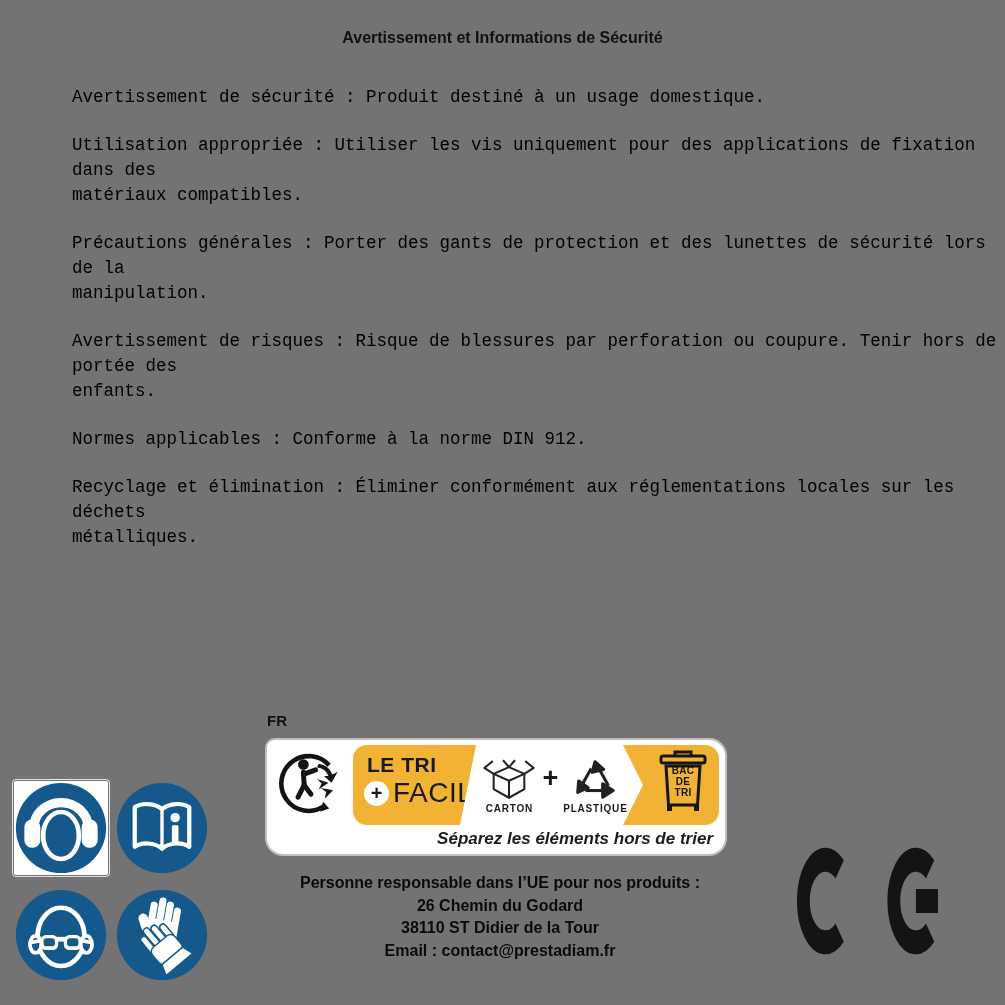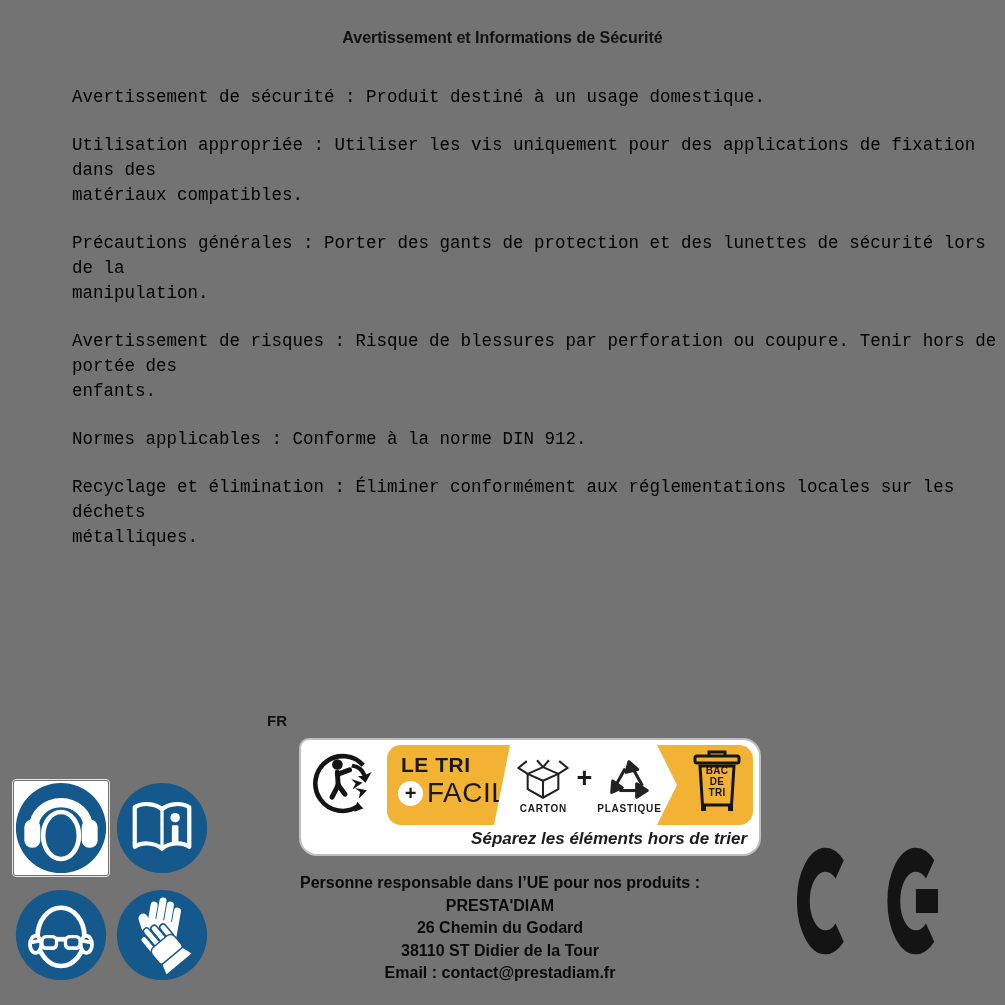--- a/index.html
+++ b/index.html
@@ -14,21 +14,21 @@
 
   
   .icon-grid{position:absolute;left:14px;top:781px;display:grid;
              grid-template-columns:94px 94px;grid-auto-rows:94px;column-gap:7px;row-gap:13px;}
   .icon-grid svg{display:block;}
   .sticker{outline:1px solid #e4e4e4;outline-offset:1px;background:#fff;border-radius:2px;}
 
   
   .fr-code{position:absolute;left:267px;top:712px;font-size:15px;font-weight:bold;color:#111;}
   .tri-box{position:absolute;left:265px;top:738px;width:462px;height:118px;background:#fff;
-           border:2px solid #bfbfbf;border-radius:10px 18px 18px 18px;box-sizing:border-box;margin-left:34px;}
+           border:2px solid #bfbfbf;border-radius:10px 18px 18px 18px;box-sizing:border-box;}
   .triman{position:absolute;left:6px;top:4px;width:76px;height:76px;}
   .tri-band{position:absolute;left:86px;top:5px;width:366px;height:80px;
             background:var(--tri-yellow,#F2B234);border-radius:14px;}
   .tri-headline{position:absolute;left:11px;top:9px;line-height:1;}
   .tri-headline .l1{font-size:21px;font-weight:800;color:#1a1a1a;letter-spacing:.5px;margin-left:3px;}
   .tri-headline .l2{display:flex;align-items:center;margin-top:4px;}
   .plus-circle{width:25px;height:25px;border-radius:50%;background:#fff;color:#1a1a1a;
                font-size:20px;font-weight:800;display:flex;align-items:center;justify-content:center;line-height:1;}
   .tri-headline .facile{font-size:28px;font-weight:400;color:#1a1a1a;margin-left:4px;letter-spacing:.5px;}
   .notch{position:absolute;left:107px;top:0;width:183px;height:80px;background:#fff;
@@ -183,21 +183,20 @@
           <div>DE</div>
           <div>TRI</div>
         </div>
       </div>
     </div>
     <div class="tagline">Séparez les éléments hors de trier</div>
   </div>
 
   <div class="resp">
     <div>Personne responsable dans l’UE pour nos produits :</div>
-    <div>PRESTA'DIAM</div>
     <div>26 Chemin du Godard</div>
     <div>38110 ST Didier de la Tour</div>
     <div>Email : contact@prestadiam.fr</div>
   </div>
 
   <svg class="ce" width="146" height="112" viewBox="0 0 205 84" preserveAspectRatio="none" fill="none" stroke="#141414" stroke-width="18">
     <path d="M59.9 18.3 A31 31 0 1 0 59.9 65.7"></path>
     <path d="M186.9 18.3 A31 31 0 1 0 186.9 65.7"></path>
     <path d="M167 42 H198"></path>
   </svg>

